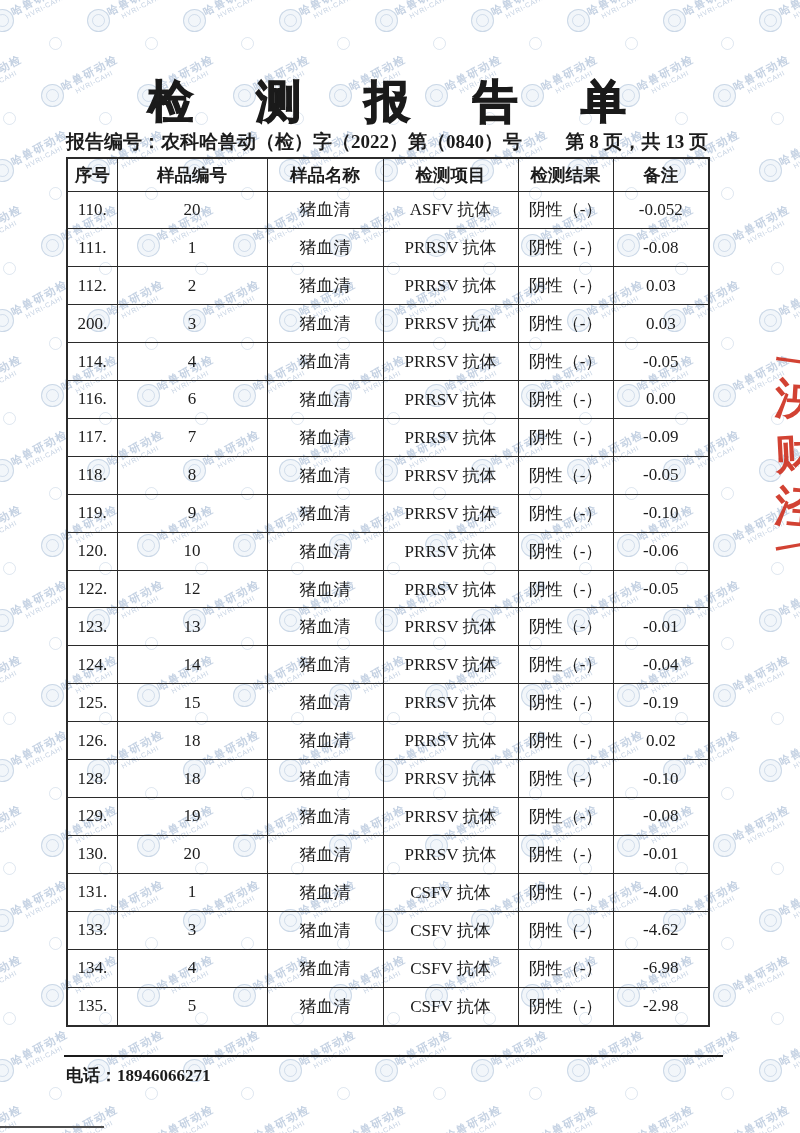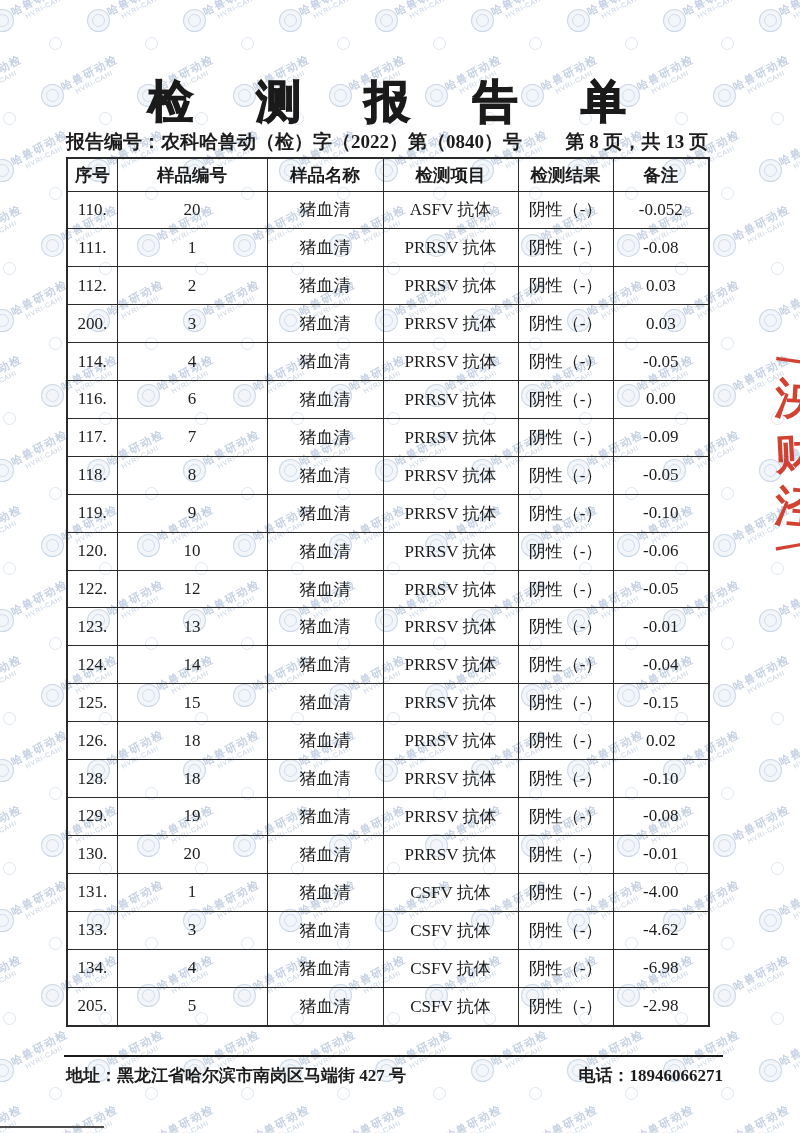--- a/index.html
+++ b/index.html
@@ -1361,21 +1361,21 @@
             <td>PRRSV 抗体</td>
             <td>阴性（-）</td>
             <td>-0.04</td>
           </tr>
           <tr>
             <td>125.</td>
             <td>15</td>
             <td>猪血清</td>
             <td>PRRSV 抗体</td>
             <td>阴性（-）</td>
-            <td>-0.15</td>
+            <td>-0.19</td>
           </tr>
           <tr>
             <td>126.</td>
             <td>18</td>
             <td>猪血清</td>
             <td>PRRSV 抗体</td>
             <td>阴性（-）</td>
             <td>0.02</td>
           </tr>
           <tr>
@@ -1420,34 +1420,33 @@
           </tr>
           <tr>
             <td>134.</td>
             <td>4</td>
             <td>猪血清</td>
             <td>CSFV 抗体</td>
             <td>阴性（-）</td>
             <td>-6.98</td>
           </tr>
           <tr>
-            <td>205.</td>
+            <td>135.</td>
             <td>5</td>
             <td>猪血清</td>
             <td>CSFV 抗体</td>
             <td>阴性（-）</td>
             <td>-2.98</td>
           </tr>
         </tbody>
     </table>
 
     <div class="footer-rule"></div>
 
     <div class="footer-line">
-      <span>地址：黑龙江省哈尔滨市南岗区马端街 427 号</span>
       <span>电话：18946066271</span>
     </div>
 
     <div class="scan-artifact"></div>
   </div>
 
   <div class="stamp" id="seal" style="color: rgb(207, 50, 34);">
       <span class="frag frag-0">一</span>
       <span class="frag frag-1">泱</span>
       <span class="frag frag-2">财</span>

